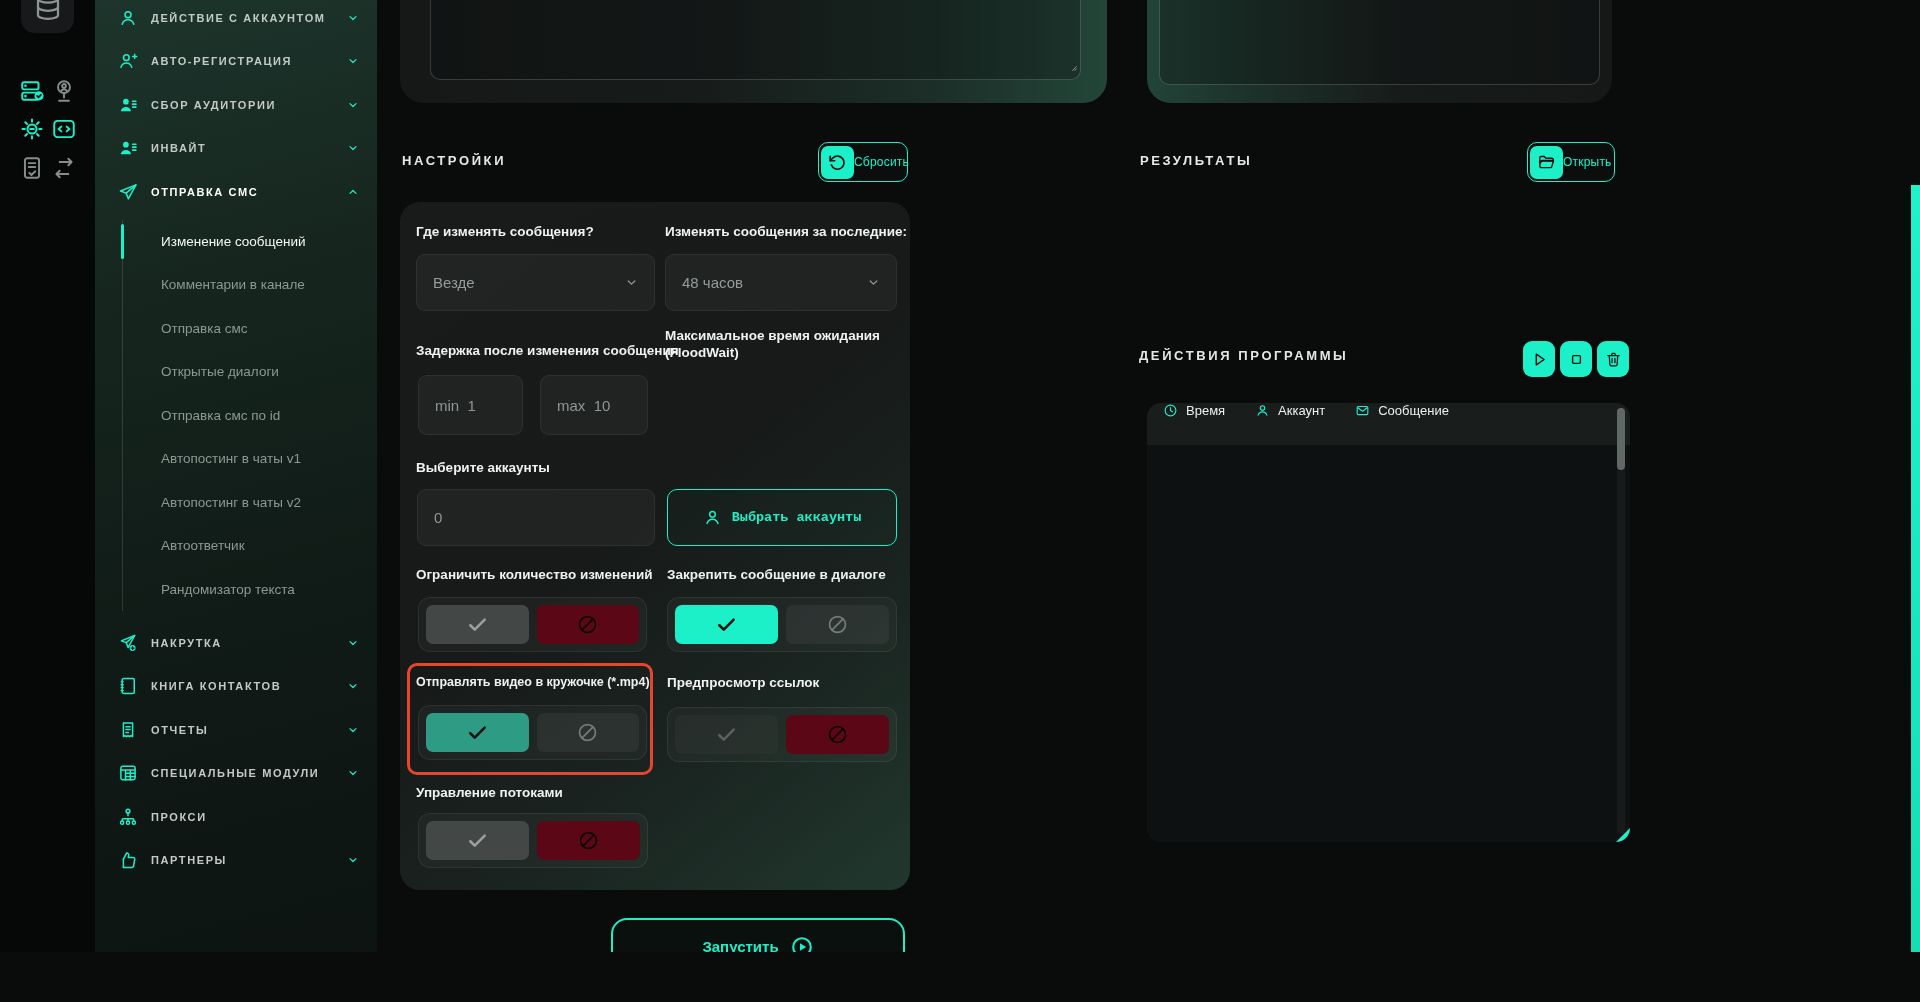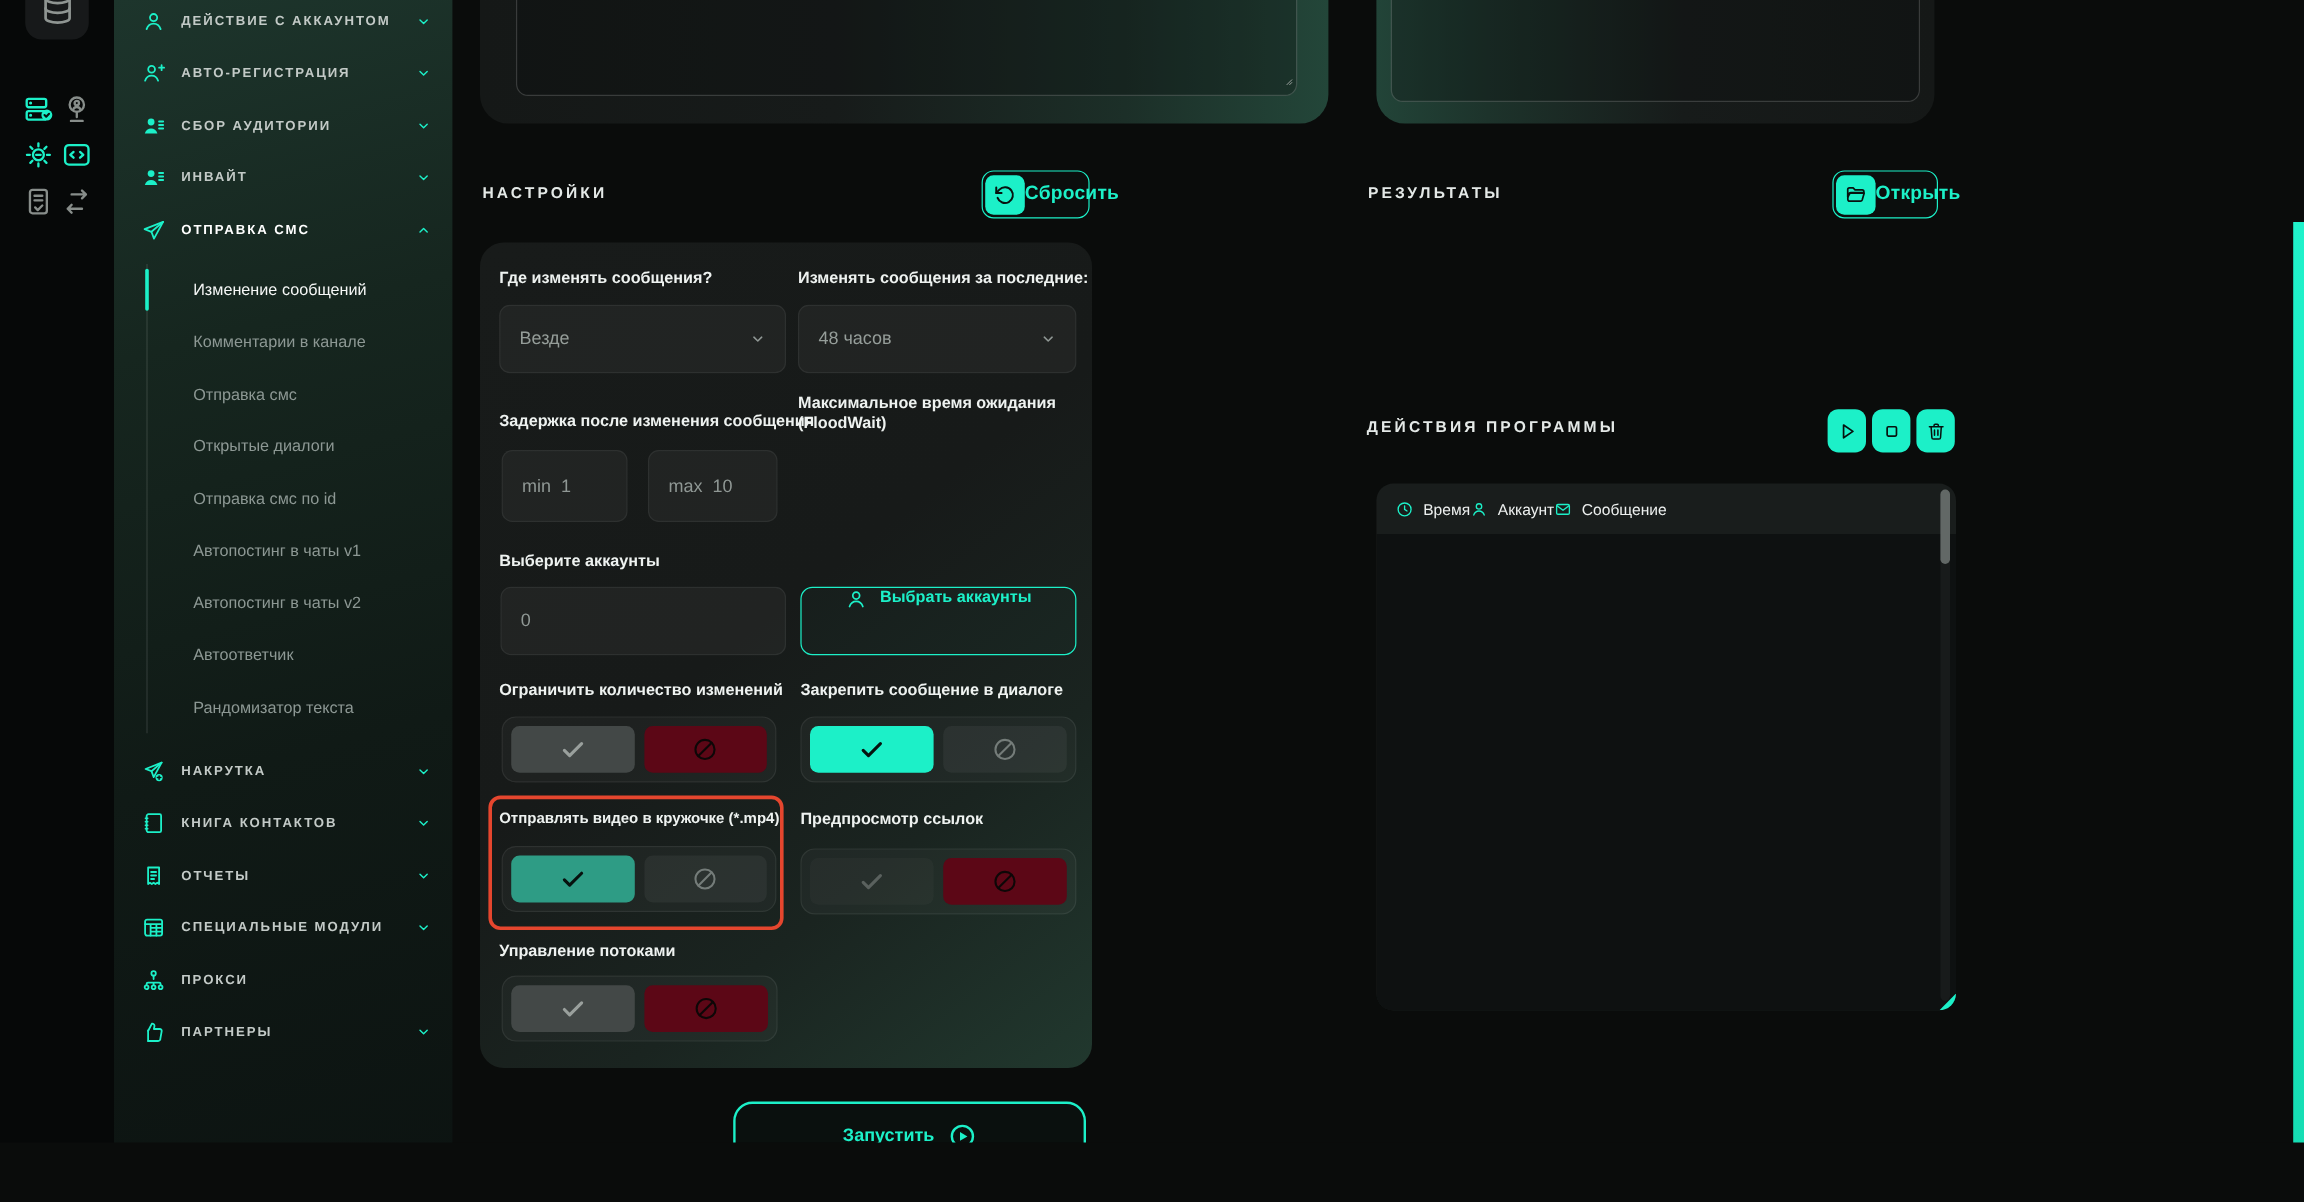--- a/index.html
+++ b/index.html
@@ -52,39 +52,39 @@
   border-radius:10px;resize:none;outline:none;color:#dfe4e2;font-family:inherit;font-size:14px;padding:10px 14px}
 .tx-l{left:30px;top:15px;width:651px;height:95px}
 .tx-r{left:12px;top:15px;width:441px;height:100px}
 .tx-handle{position:absolute;left:666px;top:90px;width:12px;height:12px;color:#a2a8a5;cursor:nwse-resize}
 .sec-title{position:absolute;font-size:13px;font-weight:700;letter-spacing:2.6px;color:#e4e9e7;white-space:nowrap}
 .split-btn{position:absolute;width:90px;height:40px;border:1.5px solid var(--mint);border-radius:10px;
   background:#0b0e0d;display:flex;align-items:center;padding:2px;cursor:pointer}
 .split-ic{width:33px;height:33px;background:var(--mint);border-radius:7px;color:#08120f;
   display:flex;align-items:center;justify-content:center;flex:none}
 .split-ic .ic{width:19px;height:19px}
-.split-lb{flex:1;text-align:right;font-size:16px;font-weight:700;color:var(--mint);letter-spacing:.2px}
+.split-lb{flex:1;text-align:left;font-size:12px;font-weight:400;color:var(--mint);letter-spacing:.2px}
 
 
 .card{position:absolute;left:400px;top:202px;width:510px;height:688px;border-radius:20px;
   background:linear-gradient(142deg,#181b1a 0%,#171a19 46%,#1a2420 72%,#21382e 100%)}
 .flb{position:absolute;font-size:13.5px;font-weight:700;color:var(--lbl);white-space:nowrap}
 .flb.wrap{white-space:normal;line-height:1.25}
 .sel{position:absolute;height:57px;background:rgba(255,255,255,.045);border:1px solid rgba(255,255,255,.06);
   border-radius:9px;display:flex;align-items:center;padding:0 16px;color:#959d99;font-size:15px;cursor:pointer}
 .sel-ch{margin-left:auto;width:13px;height:13px;color:#8f9794}
 .fin{position:absolute;height:60px;background:rgba(255,255,255,.045);border:1px solid rgba(255,255,255,.06);
   border-radius:9px;color:#cfd5d2;font-size:15px;padding:0 16px;outline:none;font-family:inherit}
 .fin::placeholder{color:var(--ph)}
 .fin-wrap{position:absolute;height:60px}
 .fin-wrap .fin{position:absolute;left:0;top:0;width:100%;height:100%;padding-right:48px}
 .suffix{position:absolute;right:16px;top:50%;transform:translateY(-50%);color:var(--ph);font-size:15px}
 .obtn{position:absolute;border:1.5px solid var(--mint);background:rgba(28,240,200,.02);border-radius:10px;
-  display:flex;justify-content:center;gap:10px;color:var(--mint);
-  font-weight:700;cursor:pointer;font-family:Liberation Sans, sans-serif}
+  display:flex;align-items:center;justify-content:center;gap:10px;color:var(--mint);
+  font-weight:700;cursor:pointer;font-family:Liberation Mono, monospace}
 .btn-acc{left:267px;top:287px;width:230px;height:57px;font-size:13.5px}
 .btn-acc .ic{width:19px;height:19px}
 .tg{position:absolute;height:55px;background:rgba(255,255,255,.03);border:1px solid rgba(255,255,255,.07);
   border-radius:12px;display:flex;gap:8px;padding:7px}
 .tgb{flex:1;border-radius:7px;display:flex;align-items:center;justify-content:center;cursor:pointer}
 .tgb .ic{width:23px;height:23px}
 .b-gray{background:#434847;color:#9aa09d}
 .b-red{background:var(--danger);color:#0d0707}
 .b-mint{background:var(--mint);color:#06130f}
 .b-teal{background:var(--teal);color:#07110e}
@@ -97,22 +97,22 @@
 .run .ic{width:24px;height:24px}
 
 
 .act-row{position:absolute;left:1523px;top:341px;display:flex;gap:5px}
 .act-btn{width:32px;height:36px;border-radius:9px;background:var(--mint);color:#07120f;
   display:flex;align-items:center;justify-content:center;cursor:pointer}
 .act-btn .ic{width:17px;height:17px}
 .panel{position:absolute;left:1147px;top:403px;width:483px;height:439px;border-radius:14px;
   background:#191d1c;overflow:hidden}
 .panel-body{position:absolute;left:0;top:42px;right:0;bottom:0;background:#0e1111}
-.panel-head{position:absolute;left:0;top:0;right:0;height:42px;display:flex;align-items:center;
-  padding-left:16px;}
+.panel-head{position:absolute;left:0;top:0;right:0;height:42px;display:flex;align-items:flex-start;
+  padding-left:16px;gap:30px}
 .th-col{display:flex;align-items:center;gap:8px}
 .th-col .ic{width:15px;height:15px;color:var(--mint)}
 .th-lb{font-size:13px;color:#edf0ef}
 .vtrack{position:absolute;right:5px;top:5px;bottom:8px;width:8px;background:rgba(255,255,255,.045);border-radius:4px}
 .vthumb{position:absolute;right:5px;top:5px;width:8px;height:62px;background:#626866;border-radius:4px;cursor:grab}
 .corner{position:absolute;right:0;bottom:0;width:14px;height:14px;background:var(--mint);
   clip-path:polygon(100% 0,100% 100%,0 100%);cursor:nwse-resize}
 .pagebar{position:absolute;left:1911px;top:185px;width:9px;height:817px;
   background:linear-gradient(180deg,#20f2cb 0%,#15dcb2 100%);cursor:grab}
 </style>

